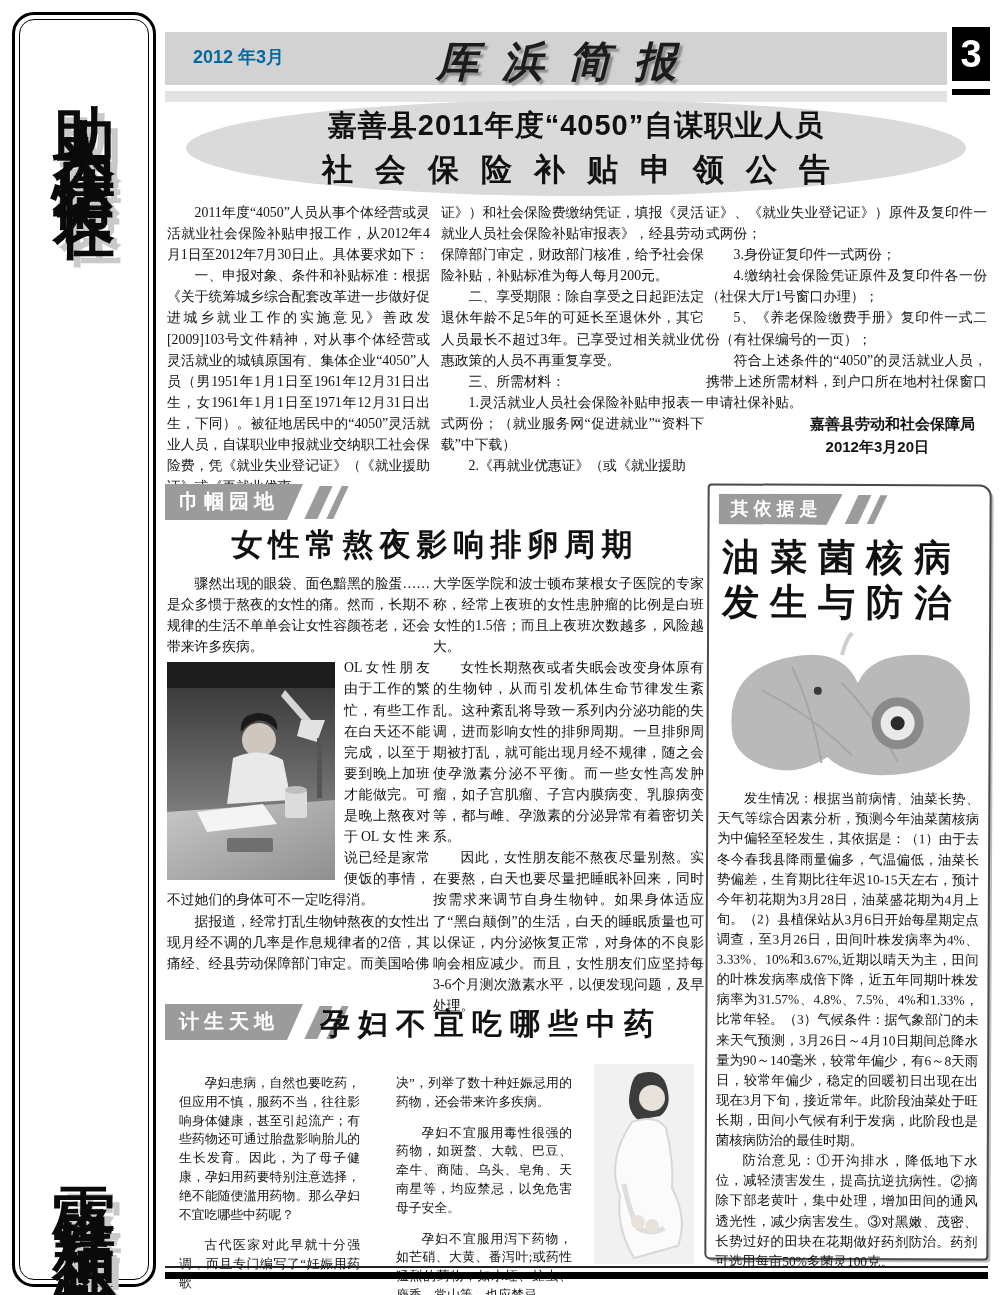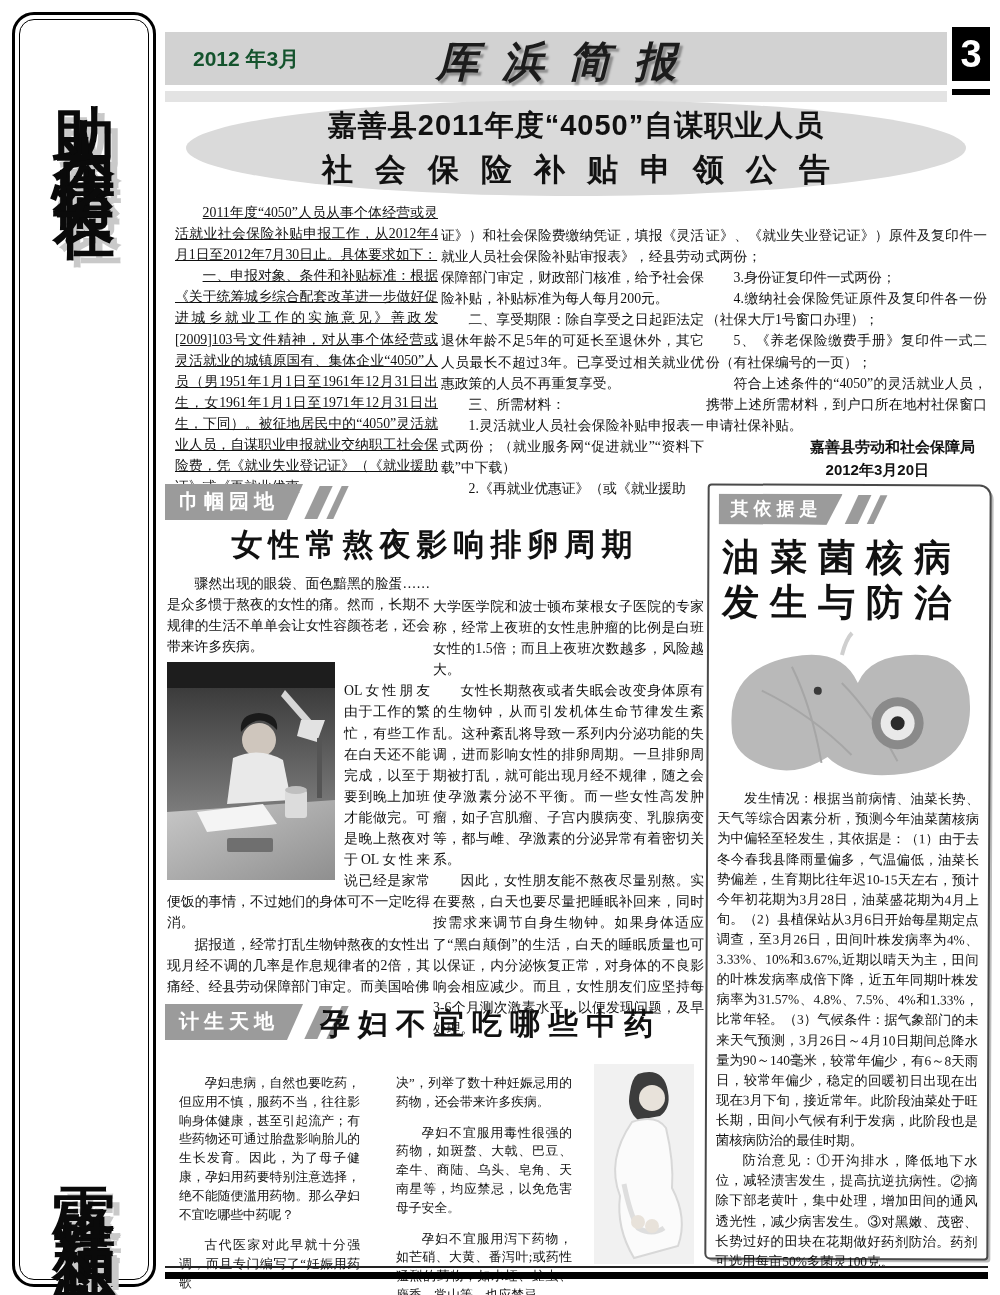--- a/index.html
+++ b/index.html
@@ -14,42 +14,42 @@
            border:1.5px solid #000;border-radius:15px;
            display:flex;flex-direction:column;align-items:center;justify-content:space-between;
            padding:34px 0 30px;box-sizing:border-box;}
   .calli{writing-mode:vertical-rl;font-family:"DejaVu Serif",serif;font-weight:bold;
          font-size:62px;line-height:1;letter-spacing:16px;color:#0a0a0a;
          text-shadow:7px 7px 0 #c9c9c9;}
 
   
   .hbar{position:absolute;left:165px;top:32px;width:782px;height:53px;background:var(--bar_gray,#d2d2d2);}
   .hdate{position:absolute;left:28px;top:13px;font-family:"Liberation Sans",sans-serif;
-         font-weight:bold;font-size:21px;color:#14532d;}
+         font-weight:bold;font-size:18px;color:#0369a1;}
   .masthead{position:absolute;left:0;right:0;top:2px;text-align:center;
          font-family:"DejaVu Serif",serif;font-style:italic;font-weight:bold;font-size:42px;
          letter-spacing:24px;padding-left:24px;color:#1c1c1c;text-shadow:3px 3px 2px #8d8d8d;}
   .hbar2{position:absolute;left:165px;top:91px;width:782px;height:11px;background:#e3e3e3;}
   .pagenum{position:absolute;left:952px;top:27px;width:38px;height:54px;background:#000;color:#fff;
          font-family:"Liberation Sans",sans-serif;font-weight:bold;font-size:38px;
          display:flex;align-items:center;justify-content:center;}
   .pagenum-line{position:absolute;left:952px;top:89px;width:38px;height:6px;background:#000;}
 
   
   .ellipse{position:absolute;left:186px;top:100px;width:780px;height:96px;
            background:var(--ellipse_gray,#dadada);border-radius:50%;}
   .ann-t1{position:absolute;left:165px;top:106px;width:822px;text-align:center;
           font-family:"Liberation Sans",sans-serif;font-weight:bold;font-size:29px;letter-spacing:1px;}
   .ann-t2{position:absolute;left:165px;top:149px;width:822px;text-align:center;
           font-family:"Liberation Sans",sans-serif;font-weight:bold;font-size:31px;
           letter-spacing:22px;padding-left:22px;box-sizing:border-box;}
   .coltext{font-size:13.8px;line-height:1.53;text-align:justify;}
   .coltext p{margin:0;text-indent:2em;}
-  .coltext p.noind{text-indent:0;margin-top:23px;}
-  .ann-col1{position:absolute;left:175px;top:202px;width:263px;text-decoration:underline;}
+  .coltext p.noind{text-indent:0;}
+  .ann-col1{position:absolute;left:167px;top:202px;width:263px;}
   .ann-col2{position:absolute;left:441px;top:202px;width:263px;}
   .ann-col3{position:absolute;left:706px;top:202px;width:281px;}
   .sig{text-align:right;font-family:"Liberation Sans",sans-serif;font-weight:bold;font-size:15px;
        margin-top:14px;padding-right:12px;text-indent:0;}
   .sigdate{text-align:right;font-family:"Liberation Sans",sans-serif;font-weight:bold;font-size:15px;
        padding-right:58px;text-indent:0;}
 
   
   .badge-row{position:absolute;display:flex;align-items:center;}
   .badge{display:inline-block;background:var(--badge_gray,#9b9b9b);color:#fff;

